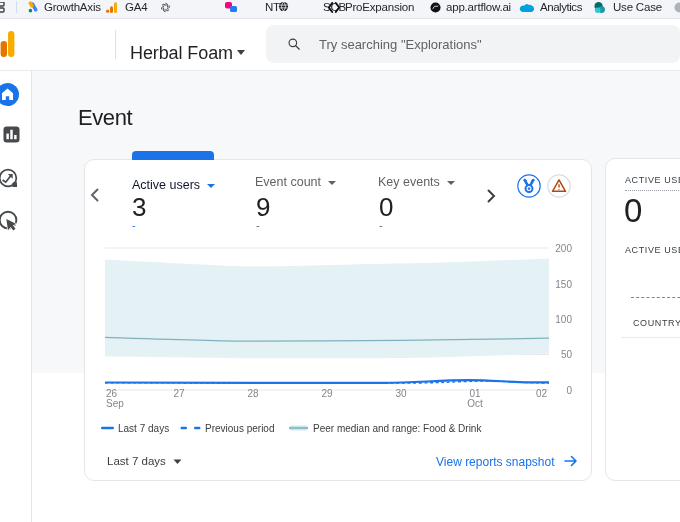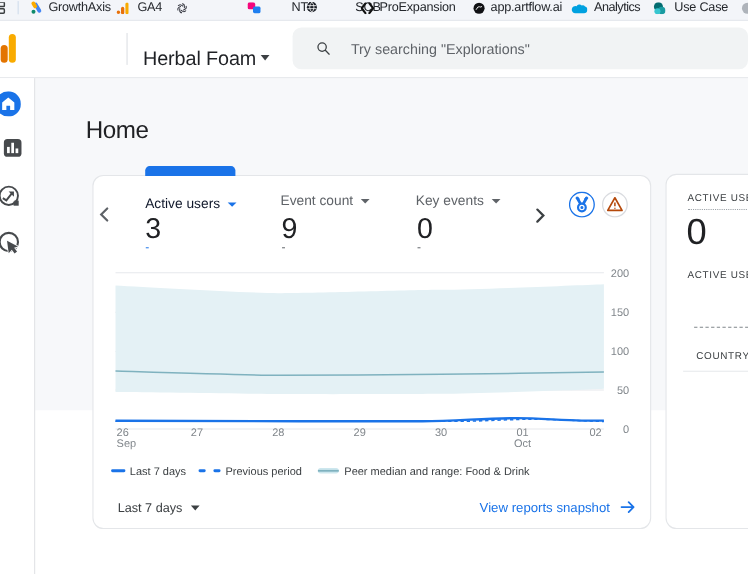--- a/index.html
+++ b/index.html
@@ -145,21 +145,21 @@
       <rect x="16" y="16" width="2" height="2" fill="#fff"></rect>
       <path d="M5.5 14.5 L9.3 17 L15.5 9" stroke="#474a4d" stroke-width="2.1" fill="none"></path>
       <path d="M11.8 7.2 L17.6 7.2 L17.6 13 Z" fill="#474a4d"></path>
     </svg>
     <svg class="abs" style="left:-3px;top:139px" width="23" height="23" viewBox="0 0 24 24">
       <circle cx="11.5" cy="10.5" r="8.7" stroke="#474a4d" stroke-width="2" fill="none"></circle>
       <path d="M9.8 9.3 L11.4 21.2 L14.3 17.7 L17 21.3 L19.3 19.5 L16.5 16 L20.2 14.7 Z" fill="#474a4d" stroke="#fbfcfd" stroke-width="1.6" paint-order="stroke"></path>
     </svg>
   </div>
 
-  <div id="home-h">Home</div>
+  <div id="home-h">Event</div>
 
   <div class="card" id="card1"></div>
   <div id="tabbar"></div>
 
   <svg class="abs" style="left:89px;top:188px" width="11" height="14" viewBox="0 0 11 14">
     <path d="M8.5 1.5 L3 7 L8.5 12.5" stroke="#5f6368" stroke-width="2" fill="none" stroke-linecap="round"></path>
   </svg>
   <div class="kpi-label" style="left:132px;top:178px;color:#0f172a;">Active users<span class="caret" style="border-top-color:#1a73e8;"></span></div>
   <div class="kpi-val" style="left:132px;top:192px;">3</div>
   <div class="kpi-dash" style="left:132px;top:219px;color:#1a73e8;">-</div>

